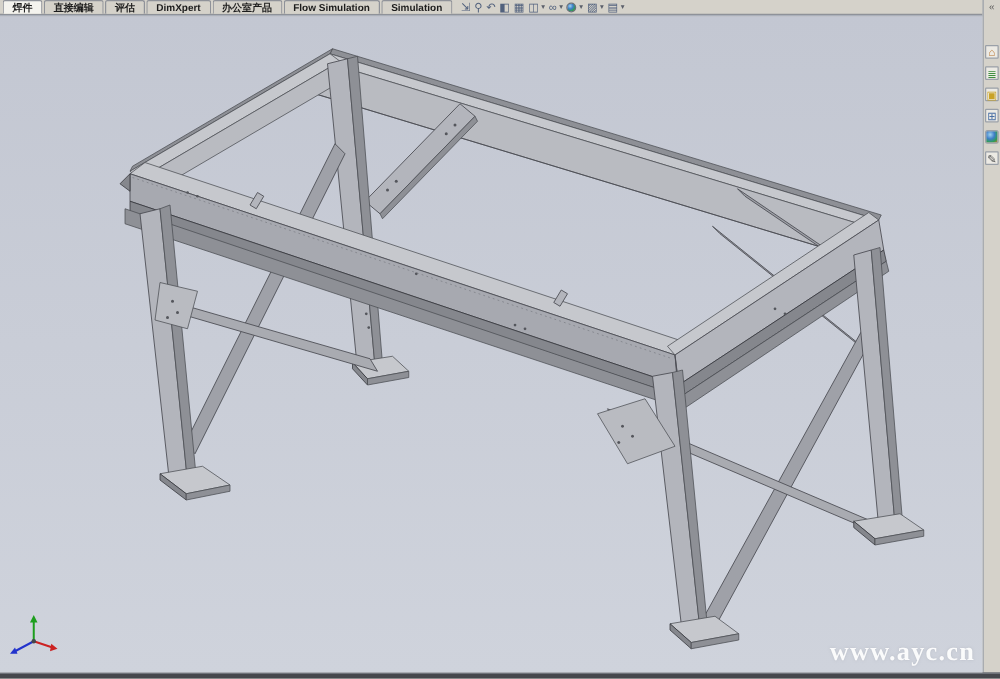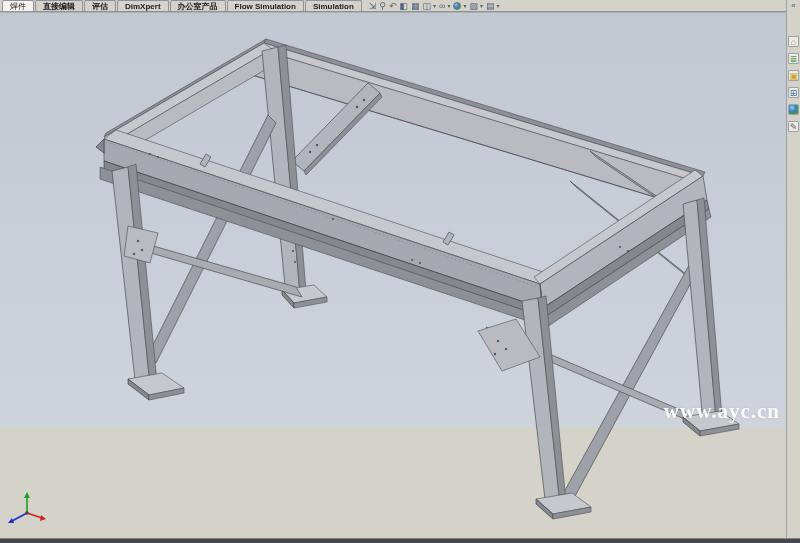--- a/index.html
+++ b/index.html
@@ -8,30 +8,30 @@
   .app { width:800px; height:543px; display:grid;
     grid-template-columns:786px 14px; grid-template-rows:538px 5px;
     background:var(--chrome); }
 
   
   .tabbar { height:12px; background:var(--chrome); display:flex; align-items:stretch;
     border-bottom:1px solid var(--chrome-line); font-size:8px; padding-left:2px; }
   .tab { padding:0 7px; display:flex; align-items:center; color:#1c1c1c;
     background:var(--chrome); border:1px solid var(--chrome-line); border-bottom:none;
     border-radius:2px 2px 0 0; margin-right:1px; white-space:nowrap; cursor:default;font-weight:bold; }
-  .tab.active { background:var(--tab-active); font-weight:normal;text-align:center; }
+  .tab.active { background:var(--tab-active); font-weight:bold;text-align:center; }
   .icontray { display:flex; align-items:center; margin-left:6px; gap:3px; }
   .hud-icon { font-size:9px; line-height:10px; color:var(--icon-blue); }
   .hud-drop { font-size:6px; color:#5a5f6a; margin-left:-1px; }
   .sphere { width:8px; height:8px; border-radius:50%;
     background:radial-gradient(circle at 35% 30%, #9fd4ee 0%, #3f7ec9 40%, #2e9d52 72%, #d8742e 100%);
     border:1px solid #6a6f7a; }
 
   
-  .viewport { position:relative; width:786px; height:416px;
+  .viewport { position:relative; width:786px; height:526px;
     background:linear-gradient(var(--vp-top), var(--vp-bottom));
     border-top:1px solid #aab0ba; }
   .viewport svg { position:absolute; left:0; top:0; }
   .watermark { position:absolute; right:6px; bottom:4px;
     font-family:"Liberation Serif","DejaVu Serif",serif; font-weight:bold;
     font-size:21px; letter-spacing:1px; color:rgba(255,255,255,.93);
     text-shadow:0 0 2px rgba(160,165,175,.5); }
 
   
   .f-light   { fill:var(--steel-light); stroke:var(--edge); stroke-width:.6; }

